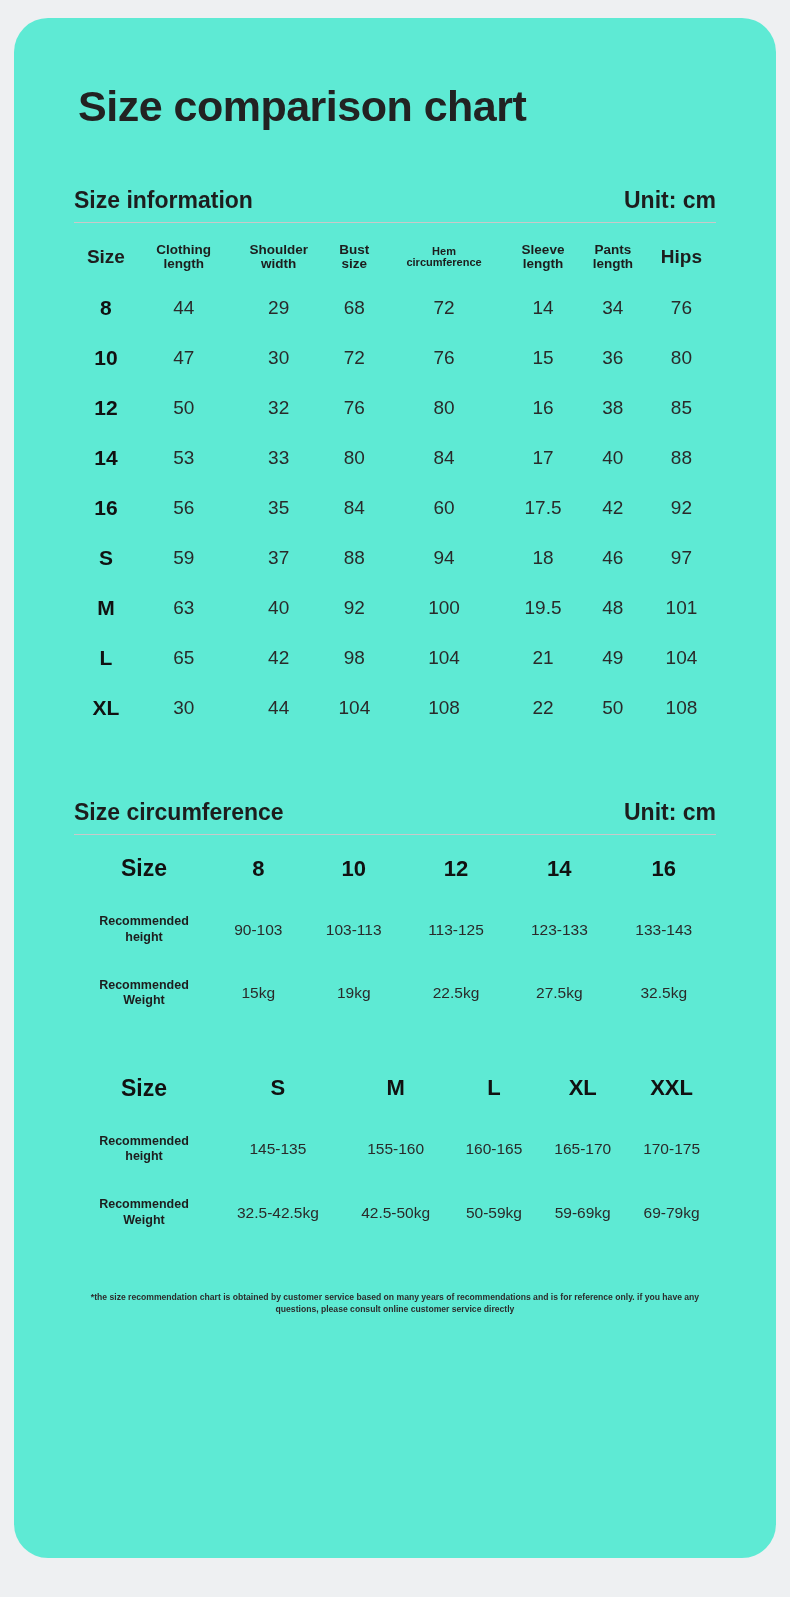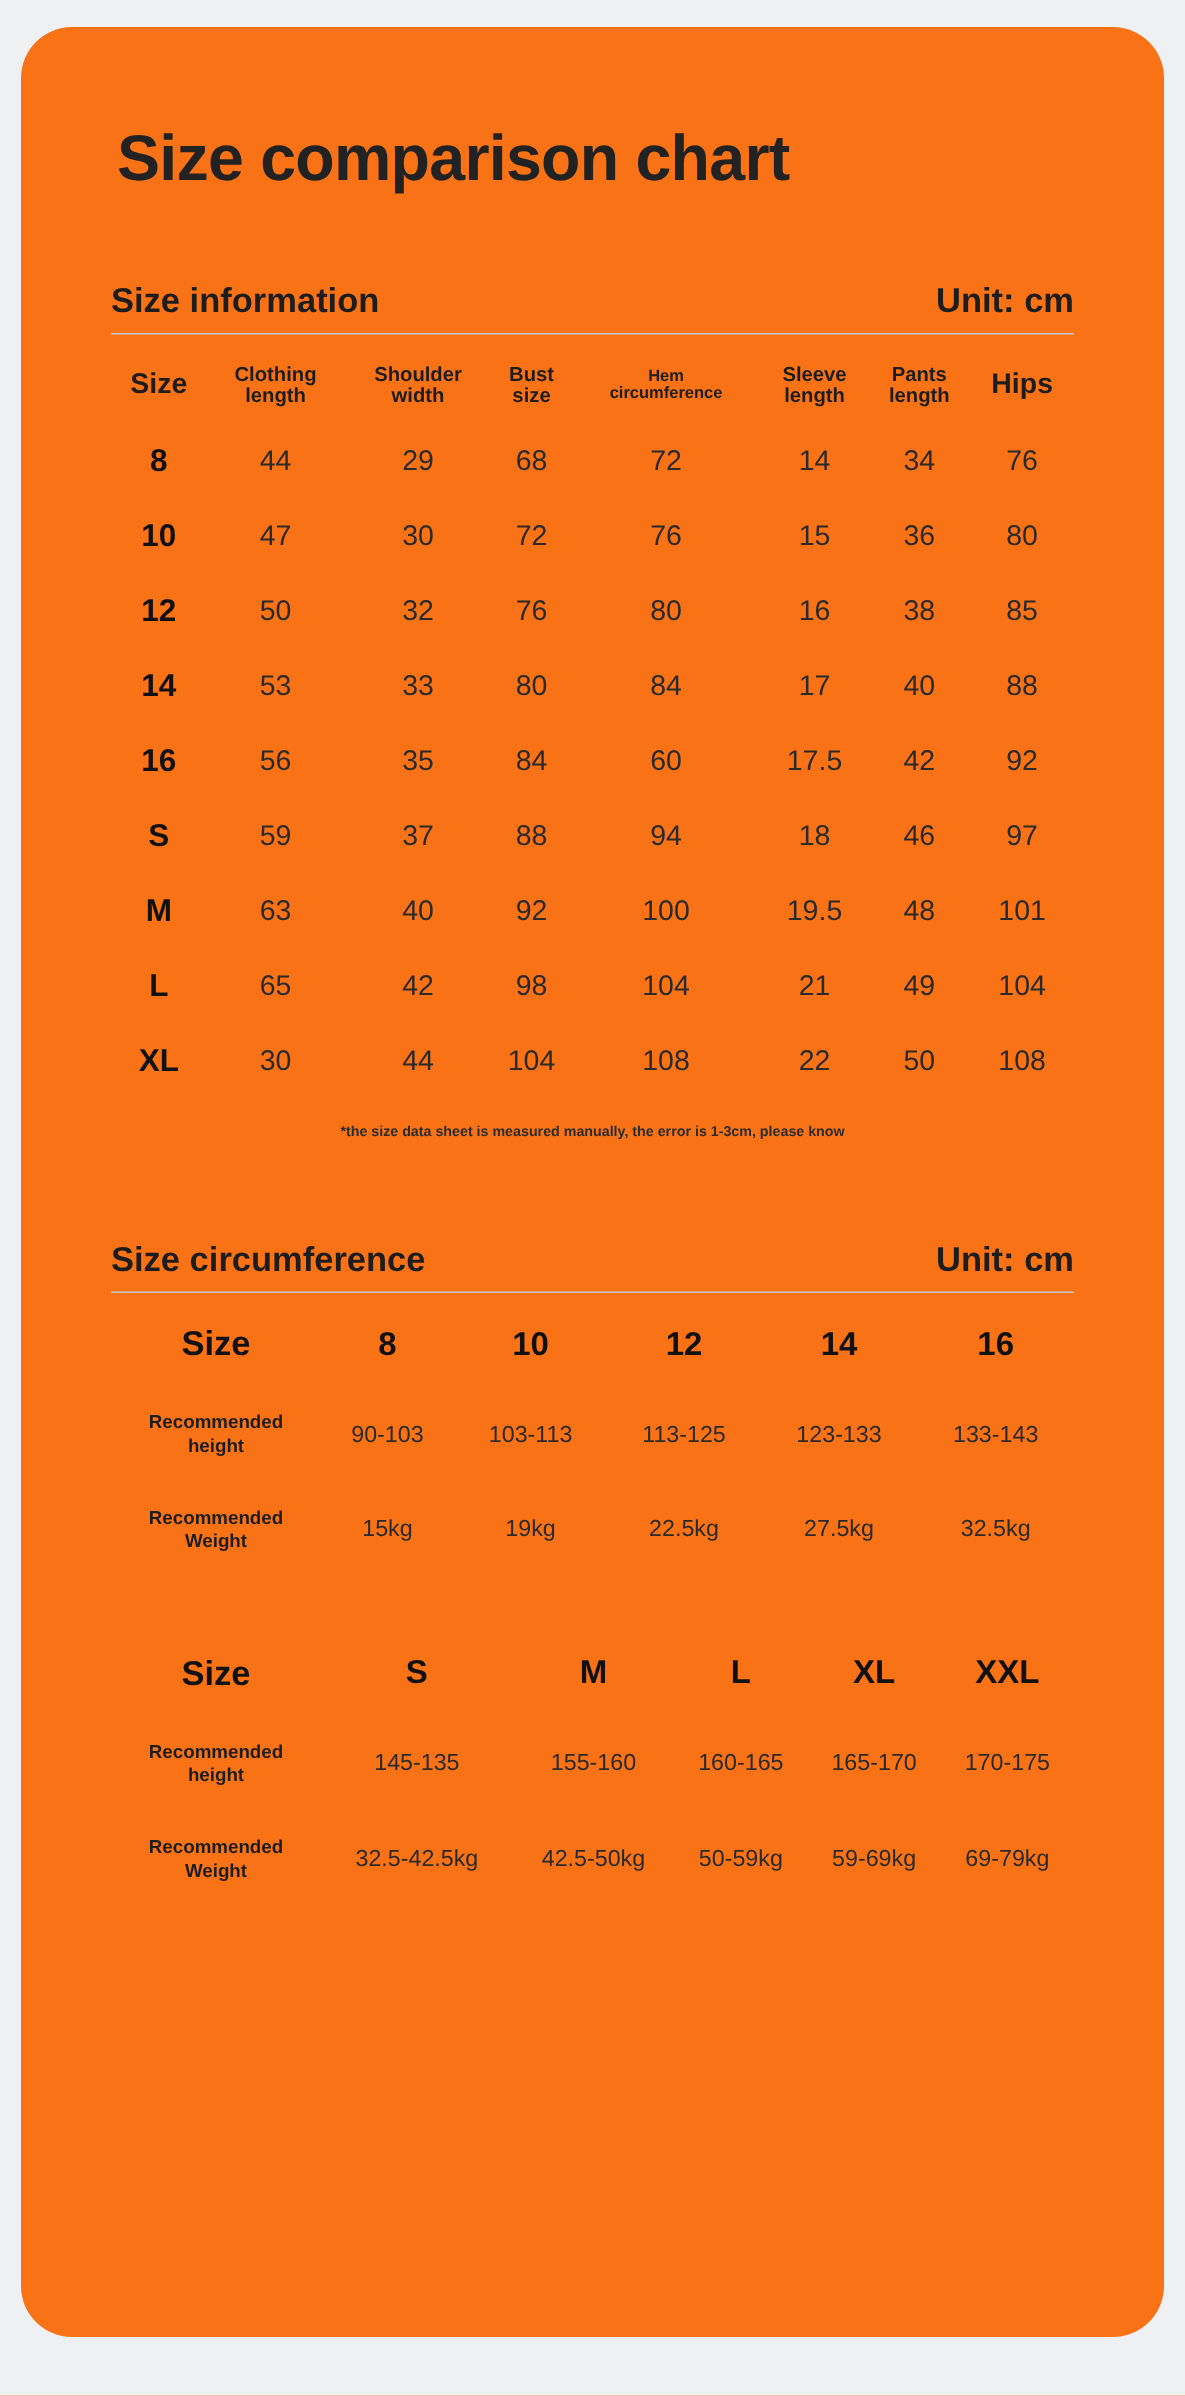--- a/index.html
+++ b/index.html
@@ -9,21 +9,21 @@
     background: #eef0f2;
     font-family: "Liberation Sans", sans-serif;
   }
   .page {
     width: 790px;
     min-height: 1597px;
     background: #eef0f2;
     padding: 18px 14px 24px 14px;
   }
   .card {
-    background: #f97316;
+    background: #5eead4;
     border-radius: 34px;
     padding: 46px 28px 28px 28px;
     min-height: 1540px;
   }
   h1.title {
     font-size: 43px;
     font-weight: bold;
     color: #222222;
     margin: 18px 0 0 36px;
     letter-spacing: -0.5px;
@@ -266,21 +266,20 @@
               <td>44</td>
               <td>104</td>
               <td>108</td>
               <td>22</td>
               <td>50</td>
               <td>108</td>
             </tr>
           </tbody>
       </table>
 
-      <div class="note-small">*the size data sheet is measured manually, the error is 1-3cm, please know</div>
     </div>
 
     <div class="section">
       <div class="section-head tight">
         <div class="section-title">Size circumference</div>
         <div class="section-unit">Unit: cm</div>
       </div>
       <div class="rule"></div>
 
       <table class="rec-table">
@@ -348,16 +347,17 @@
               </td>
               <td class="rv">32.5-42.5kg</td>
               <td class="rv">42.5-50kg</td>
               <td class="rv">50-59kg</td>
               <td class="rv">59-69kg</td>
               <td class="rv">69-79kg</td>
             </tr>
           </tbody>
       </table>
 
+      <div class="footer-note">*the size recommendation chart is obtained by customer service based on many years of recommendations and is for reference only. if you have any questions, please consult online customer service directly</div>
     </div>
 
   </div>
 </div>
 
 </body></html>

